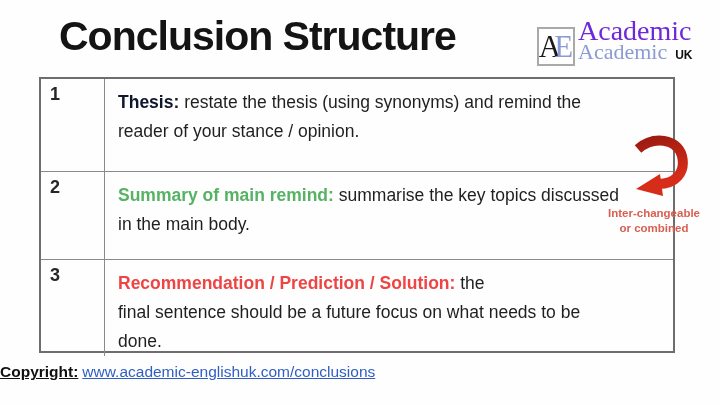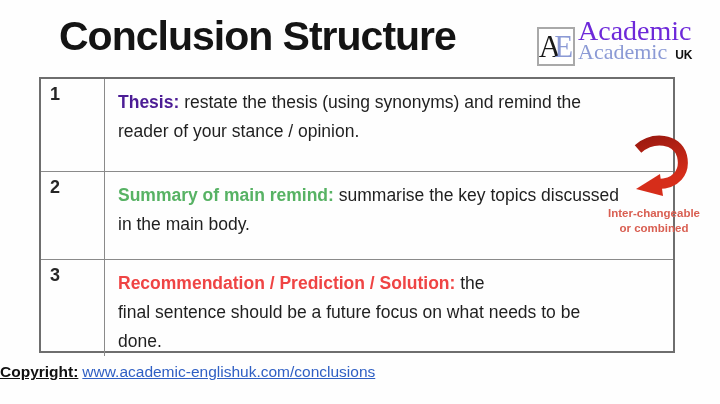--- a/index.html
+++ b/index.html
@@ -19,21 +19,21 @@
   .logo-line2{font-size:22px;line-height:22px;color:#8b9ad5;}
   .logo-uk{font-family:"Liberation Sans",sans-serif;font-size:12px;font-weight:700;color:#111;margin-left:8px;}
 
   
   .struct-table{position:absolute;left:39px;top:77px;width:636px;height:276px;border:2px solid #6e6e6e;box-sizing:border-box;display:grid;grid-template-columns:64px 1fr;grid-template-rows:92px 88px 1fr;}
   .cell{box-sizing:border-box;}
   .cell.num{border-right:1px solid #8a8a8a;padding:5px 0 0 9px;font-size:18px;font-weight:600;color:#262626;}
   .cell.body{padding:9px 8px 0 13px;font-size:17.5px;line-height:29px;color:#1f1f1f;}
   .cell.bt{border-top:1px solid #8a8a8a;}
   .keyword{font-weight:700;}
-  .kw-blue{color:#4c1d95;}
+  .kw-blue{color:#0f172a;}
   .kw-green{color:#57b264;}
   .kw-red{color:#ef4444;}
   .row-text{white-space:pre-line;}
 
   
   .arrow-wrap{position:absolute;left:631px;top:135px;width:60px;height:66px;}
   .annotation-text{position:absolute;left:594px;top:206px;width:120px;text-align:center;font-size:11.5px;line-height:15px;font-weight:600;color:#d95f52;}
 
   
   .footer{position:absolute;left:0;right:0;top:363px;text-align:left;font-size:15.5px;}

